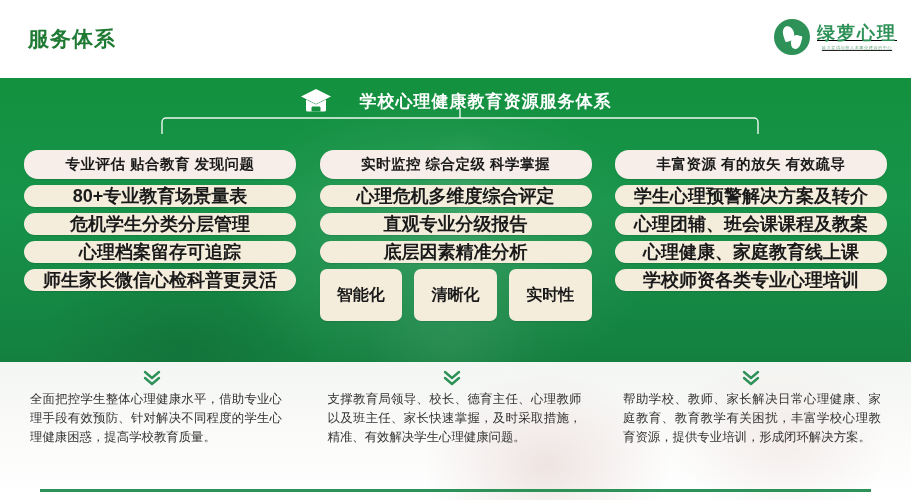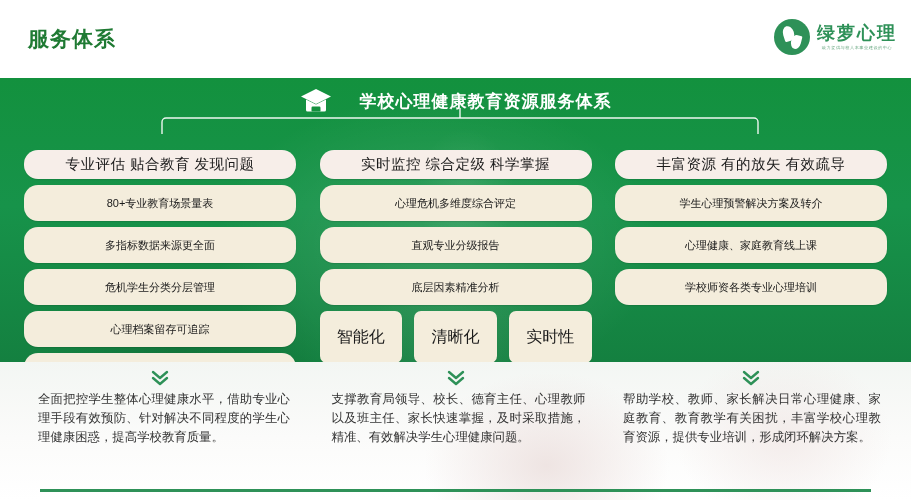--- a/index.html
+++ b/index.html
@@ -32,21 +32,21 @@
   .logo-mark::before{
     content:""; position:absolute; left:9px; top:7px;
     width:11px; height:15px; border-radius:50% 50% 50% 10%;
     background:#ffffff; transform:rotate(-18deg);
   }
   .logo-mark::after{
     content:""; position:absolute; left:17px; top:16px;
     width:10px; height:14px; border-radius:50% 10% 50% 50%;
     background:#ffffff; transform:rotate(14deg);
   }
-  .logo-text{ line-height:1; }
+  .logo-text{ line-height:1;text-decoration:underline; }
   .logo-name{
     font-size:18px; font-weight:bold; color:#2E9158; letter-spacing:2px;
   }
   .logo-sub{
     font-size:4.2px; color:#6aa882; letter-spacing:.5px; margin-top:4px;
     transform:scaleY(.95);
   }
 
   
   .green-panel{
@@ -76,28 +76,28 @@
   }
 
   .bracket{
     position:absolute; left:160px; top:30px; width:600px; height:26px;
     pointer-events:none;
   }
 
   
   .cols{
     position:absolute; left:0; top:72px; width:911px;
-    display:flex; justify-content:space-between; padding:0 24px; gap:22px;
+    display:flex; justify-content:space-between; padding:0 24px; gap:22px;font-weight:bold;
   }
   .col{ width:272px; display:flex; flex-direction:column; gap:6px; }
 
   .pill{
-    height:36px; border-radius:14px;
+    height:22px; border-radius:14px;
     display:flex; align-items:center; justify-content:center;
-    font-size:11px; color:#1a1a1a; white-space:nowrap;
+    font-size:18px; color:#1a1a1a; white-space:nowrap;
     background:#F4EDDC;
     box-shadow:0 1px 1px rgba(0,0,0,.10);
   }
   .pill.head{
     background:#F7EEE9; font-size:14.5px; letter-spacing:.5px;
     height:29px;
   }
   .tri-row{ display:flex; gap:12px; }
   .tri-box{
     flex:1; height:52px; border-radius:7px; background:#F4EDDC;
@@ -110,21 +110,21 @@
   .bottom{
     position:absolute; left:0; top:362px; width:911px; height:138px;
     background:
       radial-gradient(ellipse 170px 130px at 60% 75%, rgba(236,224,222,.85) 0%, rgba(246,246,244,0) 72%),
       radial-gradient(ellipse 150px 120px at 86% 55%, rgba(240,230,228,.7) 0%, rgba(246,246,244,0) 72%),
       linear-gradient(180deg,#f3f6f3 0%, #fbfbfa 55%, #ffffff 100%);
     overflow:hidden;
   }
   .bottom-cols{
     position:absolute; left:0; top:0; width:911px; height:138px;
-    display:flex; justify-content:space-between; padding:4px 24px 0 24px; gap:22px;
+    display:flex; justify-content:space-between; padding:4px 24px 0 16px; gap:22px;
   }
   .bcol{ width:272px; position:relative; }
   .chev{
     width:18px; height:16px; margin:4px auto 4px auto; display:block;
   }
   .btext{
     font-size:12.4px; line-height:1.52; color:#333333;
     text-align:justify; padding:0 6px 0 12px;
   }
   .bcol:nth-child(1) .btext{ padding-left:14px; }
@@ -168,41 +168,41 @@
       <path d="M300 0 L300 10" stroke="#ffffff" stroke-width="1.4" fill="none" stroke-opacity=".92"></path>
       <path d="M2 26 L2 14 A4 4 0 0 1 6 10 L594 10 A4 4 0 0 1 598 14 L598 26" stroke="#ffffff" stroke-width="1.4" fill="none" stroke-opacity=".92"></path>
     </svg>
   </div>
 
   <div class="cols">
 
     <div class="col">
       <div class="pill head">专业评估 贴合教育 发现问题</div>
       <div class="pill">80+专业教育场景量表</div>
-      <div class="pill">多指标数据来源更全面</div>
       <div class="pill">危机学生分类分层管理</div>
       <div class="pill">心理档案留存可追踪</div>
       <div class="pill">师生家长微信心检科普更灵活</div>
     </div>
 
     <div class="col">
       <div class="pill head">实时监控 综合定级 科学掌握</div>
       <div class="pill">心理危机多维度综合评定</div>
       <div class="pill">直观专业分级报告</div>
       <div class="pill">底层因素精准分析</div>
       <div class="tri-row">
         <div class="tri-box">智能化</div>
         <div class="tri-box">清晰化</div>
         <div class="tri-box">实时性</div>
       </div>
     </div>
 
     <div class="col">
       <div class="pill head">丰富资源 有的放矢 有效疏导</div>
       <div class="pill">学生心理预警解决方案及转介</div>
+      <div class="pill">心理团辅、班会课课程及教案</div>
       <div class="pill">心理健康、家庭教育线上课</div>
       <div class="pill">学校师资各类专业心理培训</div>
     </div>
 
   </div>
 </div>
 
 <div class="bottom">
   <div class="bottom-cols">
 

